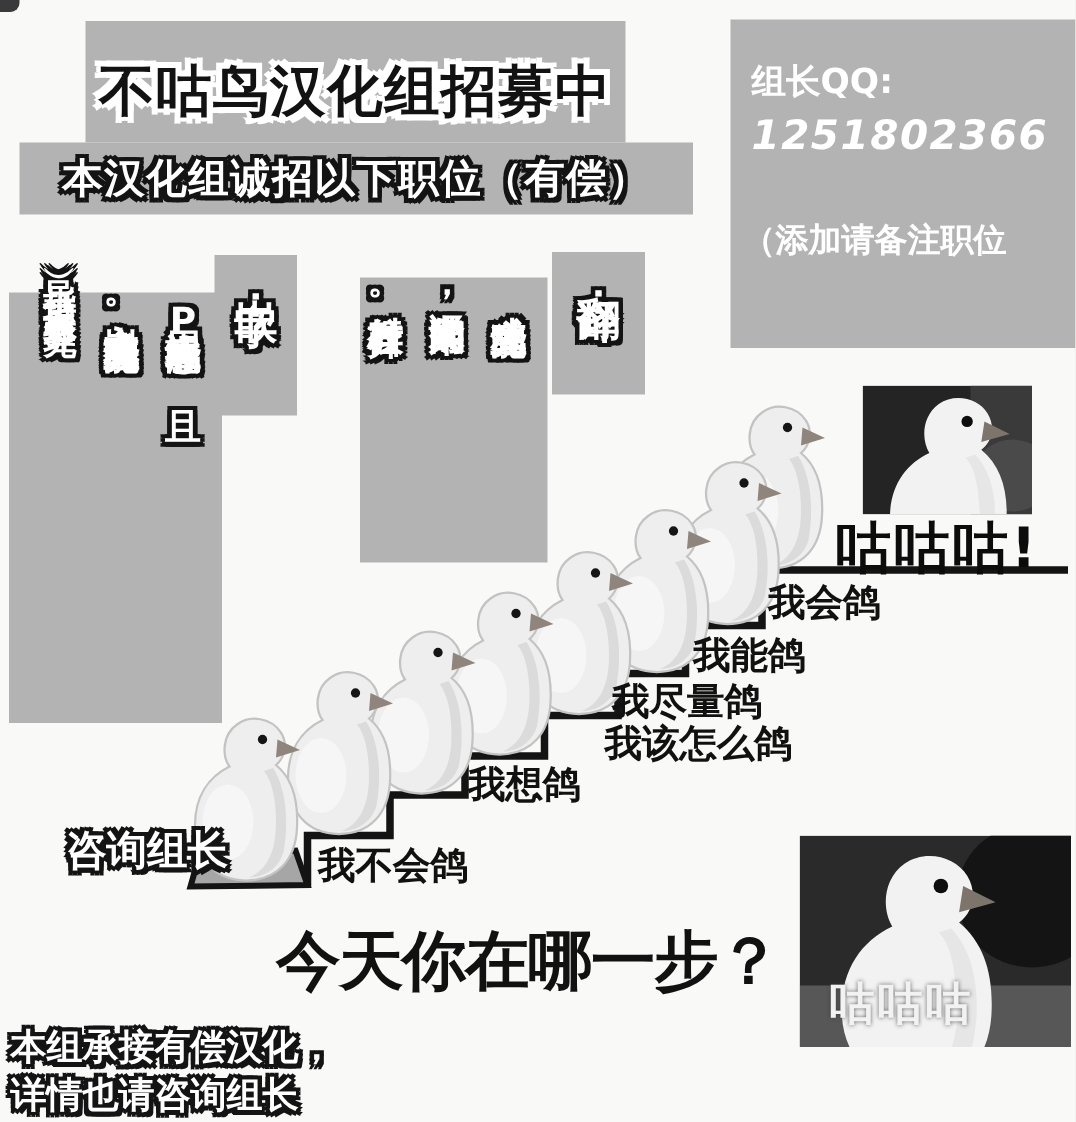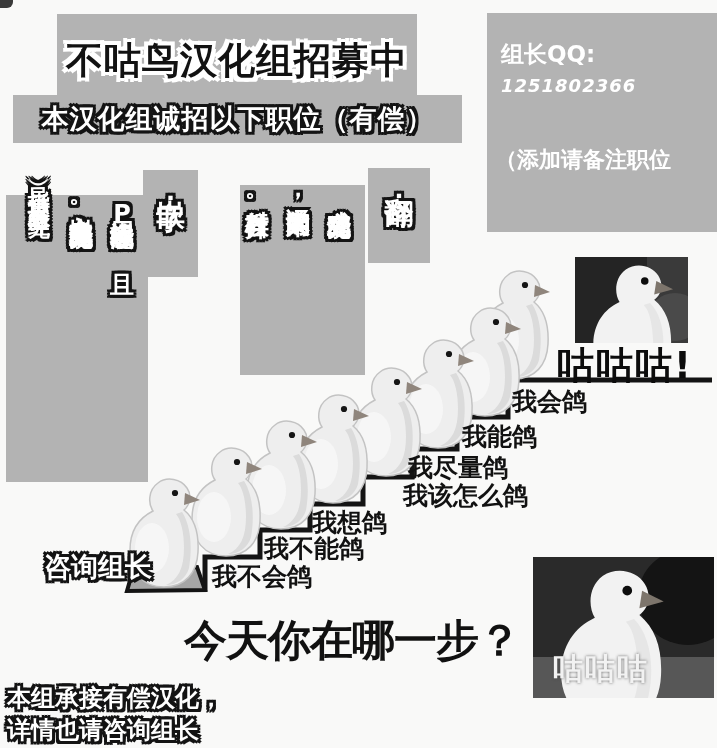--- a/index.html
+++ b/index.html
@@ -20,21 +20,21 @@
   .tx-bw{color:#121212;font-weight:800;
     text-shadow:3px 0 0 #fff,-3px 0 0 #fff,0 3px 0 #fff,0 -3px 0 #fff,
       2px 2px 0 #fff,-2px 2px 0 #fff,2px -2px 0 #fff,-2px -2px 0 #fff,
       4px 4px 0 #fff,-4px -4px 0 #fff,4px -4px 0 #fff,-4px 4px 0 #fff;}
   .banner1{left:57px;top:14px;width:360px;height:81px;display:flex;align-items:center;justify-content:center;}
   .banner1 .t{font-size:37px;letter-spacing:1px;margin-top:13px;}
   .banner2{left:13px;top:95px;width:449px;height:48px;display:flex;align-items:center;justify-content:center;}
   .banner2 .t{font-size:27px;letter-spacing:1px;}
   .qqbox{left:487px;top:13px;width:270px;height:219px;color:#ffffff;}
   .qq-label{position:absolute;left:14px;top:26px;font-size:23px;font-weight:700;}
-  .qq-num{position:absolute;left:14px;top:62px;font-size:18px;font-weight:700;font-style:italic;letter-spacing:1px;}
+  .qq-num{position:absolute;left:14px;top:62px;font-size:27px;font-weight:700;font-style:italic;letter-spacing:1px;}
   .qq-note{position:absolute;left:8px;top:132px;font-size:22px;font-weight:700;}
   
   .vert{writing-mode:vertical-rl;text-orientation:upright;}
   .poslabel{display:flex;justify-content:center;}
   .poslabel .t{font-size:29px;line-height:1.0;padding-top:6px;letter-spacing:2px;}
   .vwrap{position:absolute;inset:0;writing-mode:vertical-rl;text-orientation:upright;
          padding:10px 6px 0 0;box-sizing:border-box;}
   .vcol{display:block;font-size:24px;line-height:41px;letter-spacing:-1px;}
   .vcol.tight{font-size:22px;letter-spacing:-4px;}
   .pos1-label{left:143px;top:170px;width:55px;height:107px;}
@@ -126,21 +126,20 @@
     <use href="#pigeon" transform="translate(243,418)"></use>
     <use href="#pigeon" transform="translate(188,445)"></use>
     <use href="#pigeon" transform="translate(126,476)"></use>
   </svg>
 
   <div class="txt step-label" style="left:512px;top:385px;">我会鸽</div>
   <div class="txt step-label" style="left:462px;top:420px;">我能鸽</div>
   <div class="txt step-label" style="left:408px;top:451px;">我尽量鸽</div>
   <div class="txt step-label" style="left:367px;top:479px;margin-left:36px;">我该怎么鸽</div>
   <div class="txt step-label" style="left:312px;top:506px;">我想鸽</div>
-  <div class="txt step-label" style="left:264px;top:532px;">我不能鸽</div>
   <div class="txt step-label" style="left:212px;top:560px;">我不会鸽</div>
 
   <div class="photo photo-top">
     <svg width="113" height="86" viewBox="0 0 113 86">
       <rect x="0" y="0" width="113" height="86" fill="#242424"></rect>
       <rect x="72" y="0" width="41" height="86" fill="#3a3a3a"></rect>
       <ellipse cx="100" cy="60" rx="26" ry="24" fill="#4a4a4a"></ellipse>
       <use href="#photo-pigeon" transform="translate(12,4) scale(1.05)"></use>
     </svg>
   </div>

